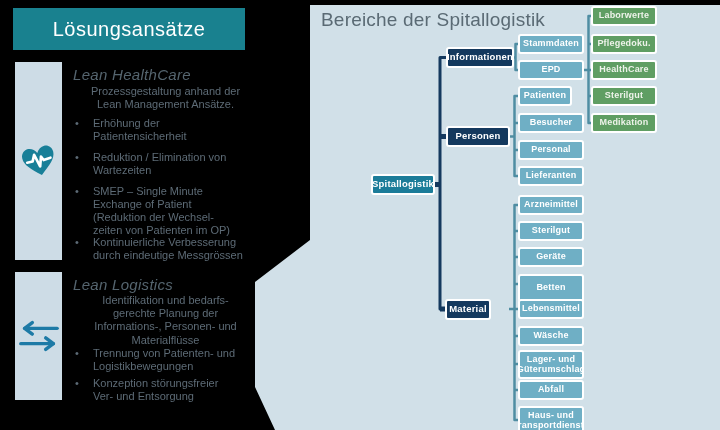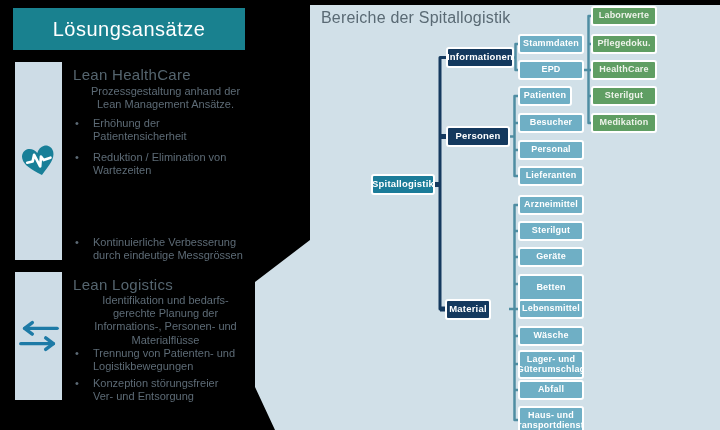--- a/index.html
+++ b/index.html
@@ -7,29 +7,29 @@
          font-family:"Liberation Sans",sans-serif;background:#000000;padding-left:20px;}
 
   
   .header{position:absolute;left:13px;top:8px;width:232px;height:42px;
           background:#19818f;color:#fff;display:flex;align-items:center;justify-content:center;
           font-size:20px;letter-spacing:.5px;}
   .icon-col{position:absolute;left:15px;width:47px;background:#cddce6;
             display:flex;align-items:center;justify-content:center;}
   #col1{top:62px;height:198px;}
   #col2{top:272px;height:128px;}
-  .sec-heading{position:absolute;left:73px;font-size:15px;color:#55656f;letter-spacing:.3px;}
+  .sec-heading{position:absolute;left:73px;font-size:15px;color:#55656f;letter-spacing:.3px;font-style:italic;}
   .sec-para{position:absolute;left:73px;font-size:11px;line-height:1.2;color:#5d6b76;white-space:pre-line;width:185px;text-align:center;}
   .bullet{position:absolute;left:75px;width:182px;padding-left:18px;box-sizing:content-box;
           font-size:11px;line-height:1.18;color:#5d6b76;white-space:pre-line;}
   .bullet::before{content:"•";position:absolute;left:0;top:0;color:#5d6b76;}
 
   
   #panel-svg{position:absolute;left:0;top:0;}
-  .diag-title{position:absolute;left:321px;top:9px;font-size:16px;color:#5a6a74;letter-spacing:.2px;}
+  .diag-title{position:absolute;left:321px;top:9px;font-size:19px;color:#5a6a74;letter-spacing:.2px;}
   .node{position:absolute;box-sizing:border-box;border:2px solid #fff;border-radius:3px;
         display:flex;align-items:center;justify-content:center;text-align:center;
         color:#fff;font-weight:bold;letter-spacing:.2px;overflow:hidden;white-space:pre-line;line-height:1.1;}
   .nbox{background:#14395e;font-size:9.5px;}
   .rootbox{background:#1b7c99;font-size:9.5px;}
   .cbox{background:#6fafc5;font-size:9px;}
   .gbox{background:#5f9e63;font-size:9px;color:#eef3ea;}
 </style>
 </head>
 <body>
@@ -95,20 +95,24 @@
     </svg>
   </div>
 
   <div class="sec-heading" style="top:66px">Lean HealthCare</div>
   <div class="sec-para" style="top:85px">Prozessgestaltung anhand der
 Lean Management Ansätze.</div>
   <div class="bullet" style="top:117px">Erhöhung der
 Patientensicherheit</div>
   <div class="bullet" style="top:151px">Reduktion / Elimination von
 Wartezeiten</div>
+  <div class="bullet" style="top:185px">SMEP – Single Minute
+Exchange of Patient
+(Reduktion der Wechsel-
+zeiten von Patienten im OP)</div>
   <div class="bullet" style="top:236px">Kontinuierliche Verbesserung
 durch eindeutige Messgrössen</div>
 
   <div class="sec-heading" style="top:276px">Lean Logistics</div>
   <div class="sec-para" style="top:294px">Identifikation und bedarfs-
 gerechte Planung der
 Informations-, Personen- und
 Materialflüsse</div>
   <div class="bullet" style="top:347px">Trennung von Patienten- und
 Logistikbewegungen</div>

